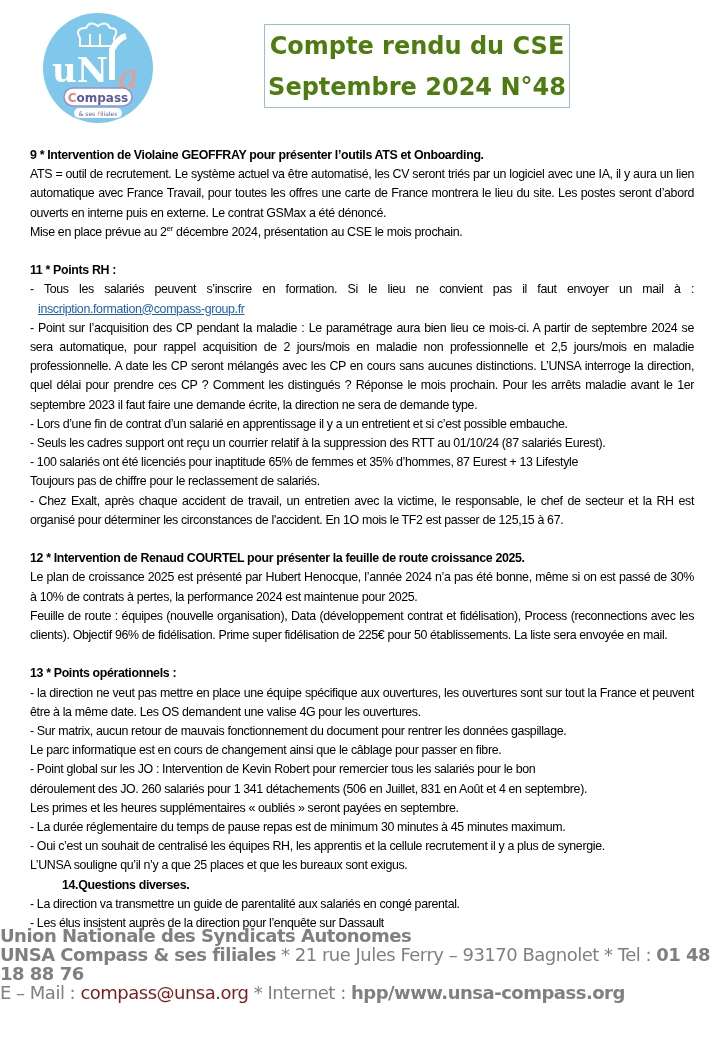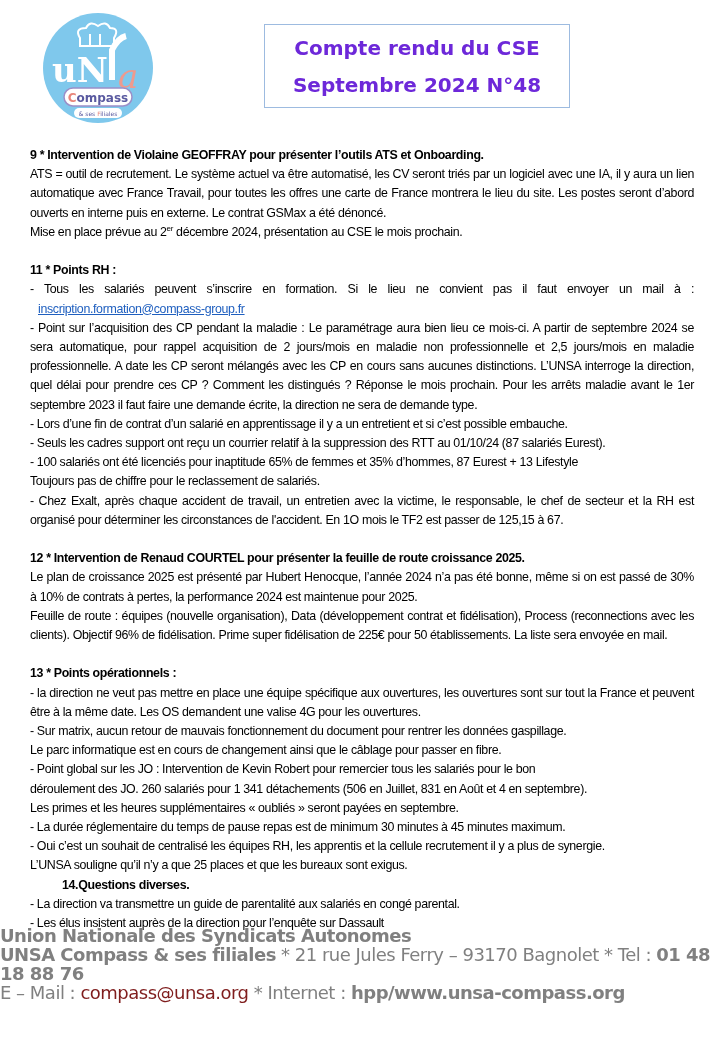--- a/index.html
+++ b/index.html
@@ -7,21 +7,21 @@
       width: 720px; height: 1040px; position: relative; overflow: hidden;
       font-family: "Liberation Sans", sans-serif; color: #000;
     }
     .logo {
       position: absolute; left: 42px; top: 12px; width: 112px; height: 112px;
     }
     .title-box {
       position: absolute; left: 264px; top: 24px; width: 306px; height: 84px;
       border: 1.5px solid #9dbbe0; box-sizing: border-box;
       display: flex; flex-direction: column; align-items: center; justify-content: center;
-      color: #6d28d9; font-weight: bold; font-size: 20px; line-height: 1;
+      color: #4d7c0f; font-weight: bold; font-size: 24px; line-height: 1;
       font-family: "DejaVu Sans", sans-serif;
     }
     .title-box .line1 { margin-bottom: 17px; }
     .content {
       position: absolute; left: 30px; top: 146px; width: 664px;
       font-family: "Liberation Sans Narrow", "Liberation Sans", sans-serif;
       font-size: 12.4px; line-height: 19.2px; letter-spacing: -0.35px;
     }
     .content p { margin: 0; }
     .content .h { font-weight: bold; }

